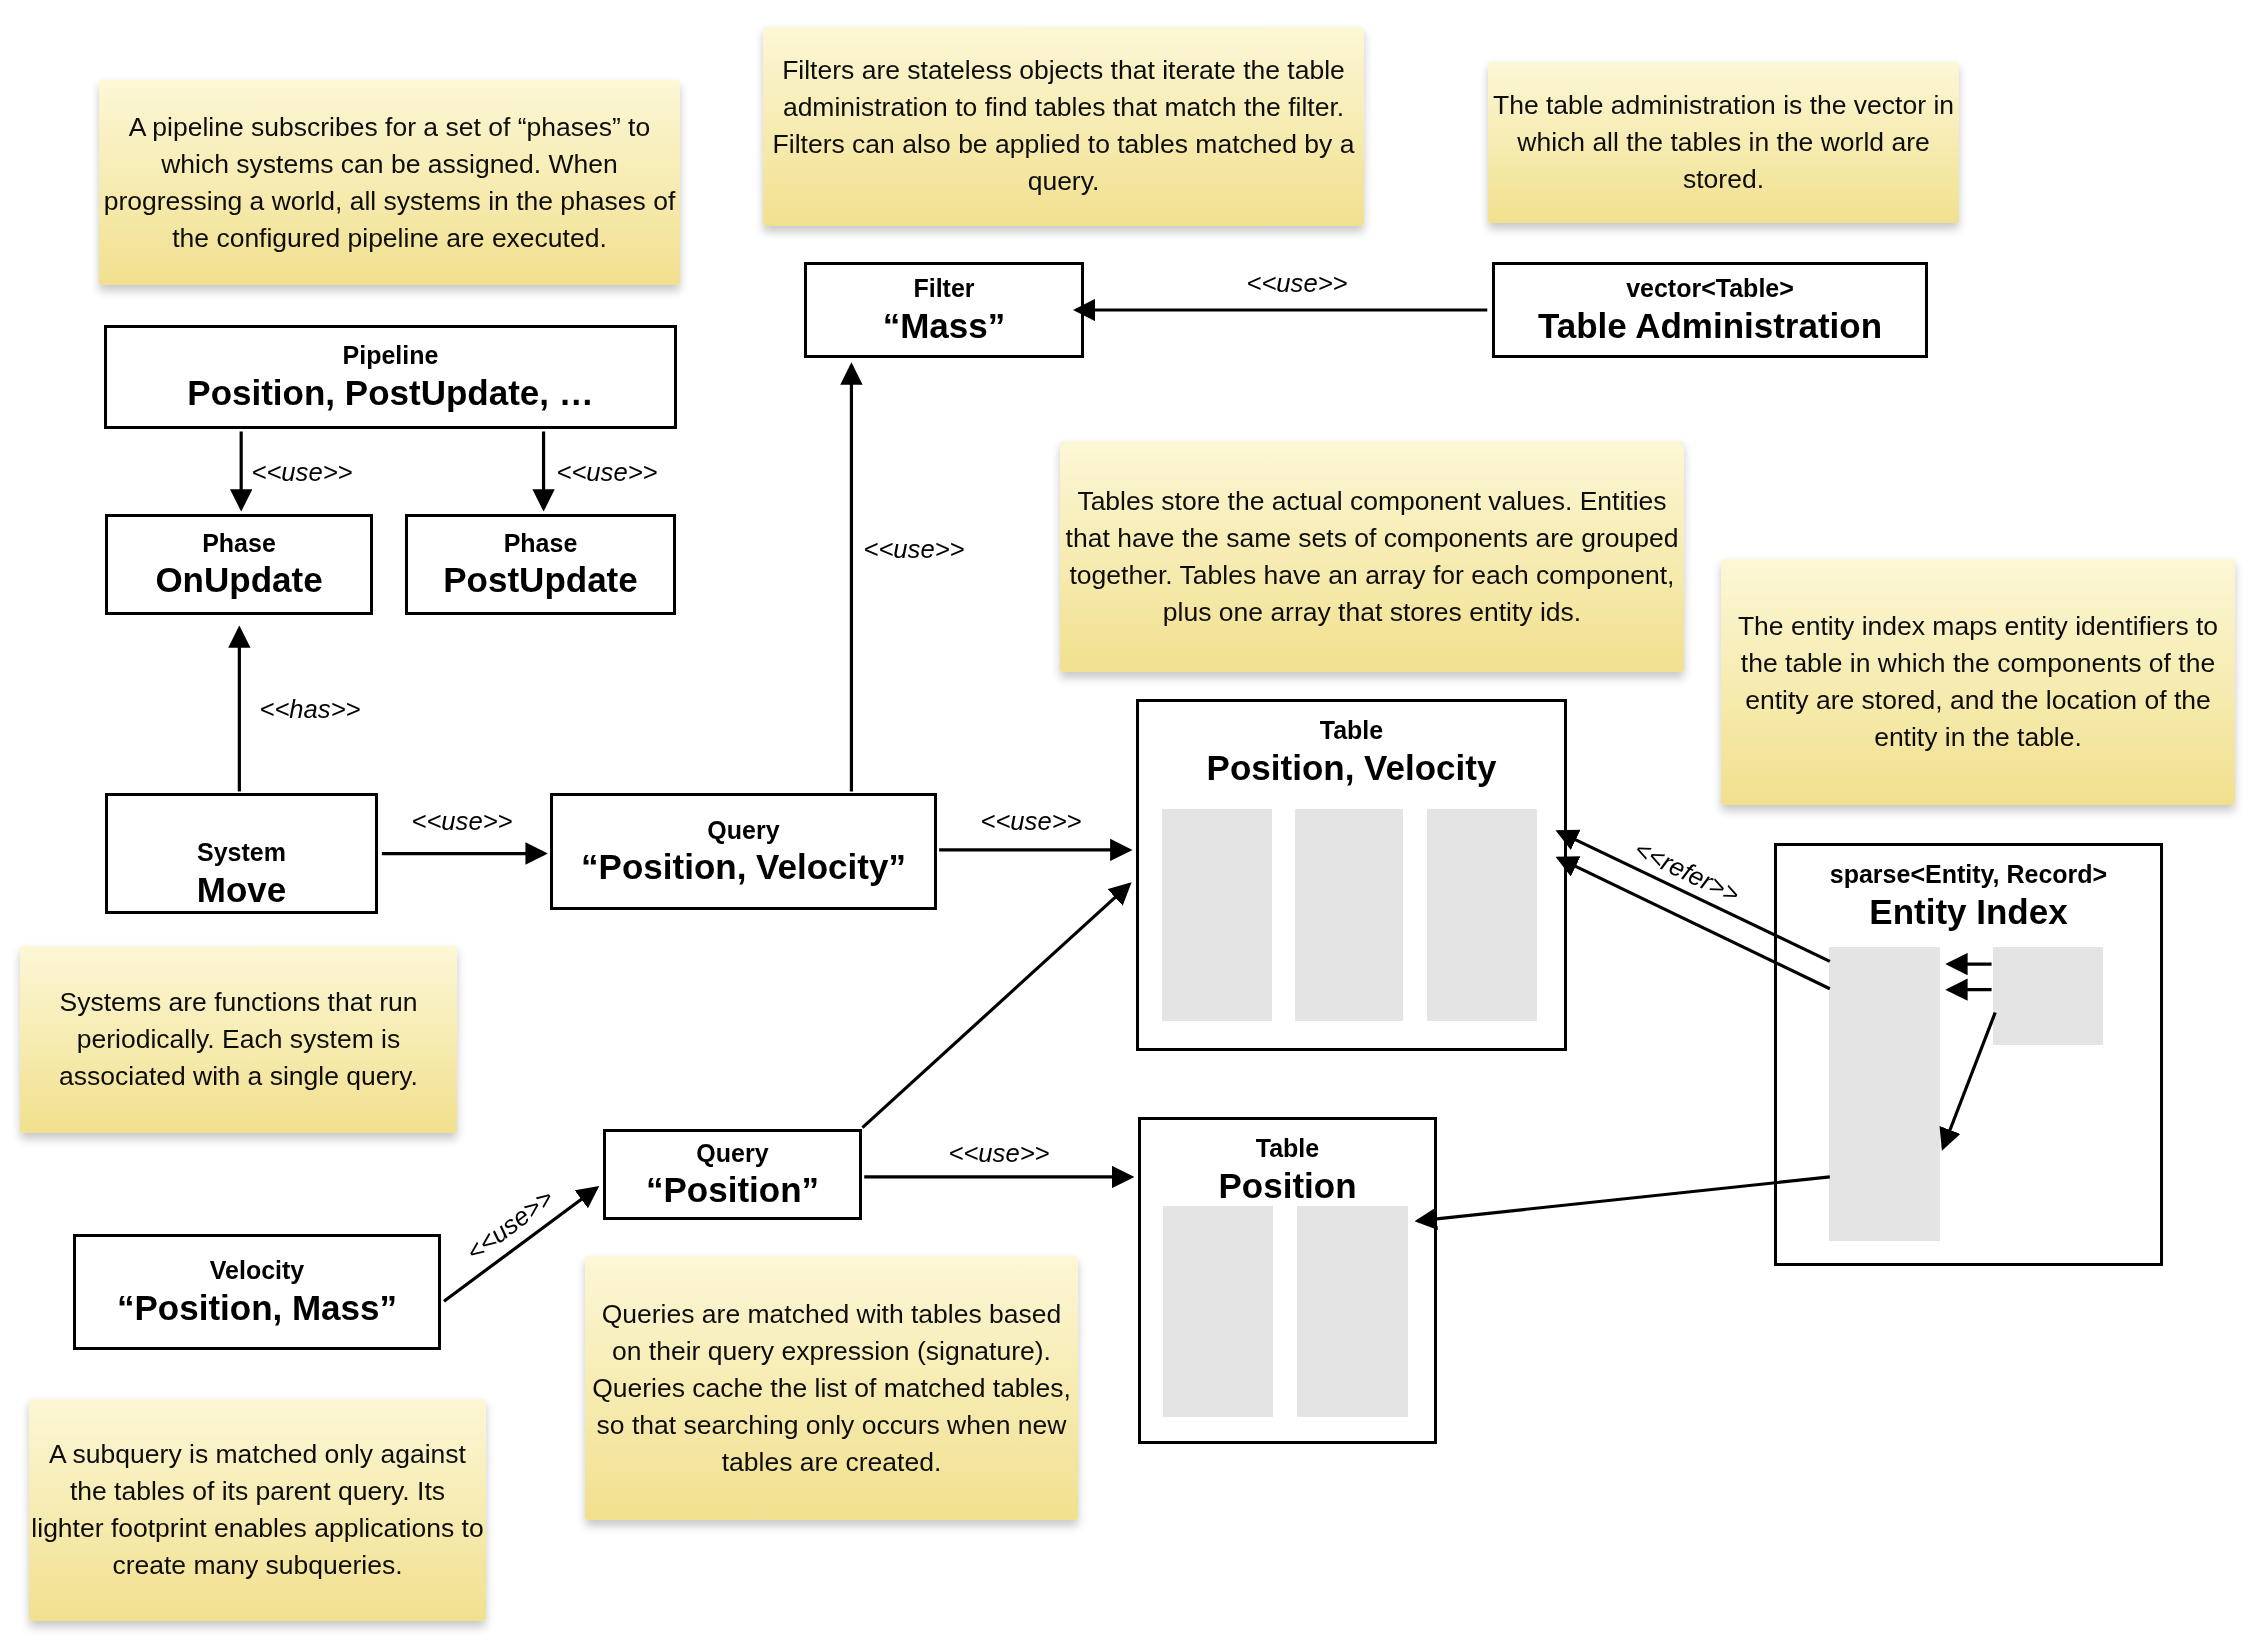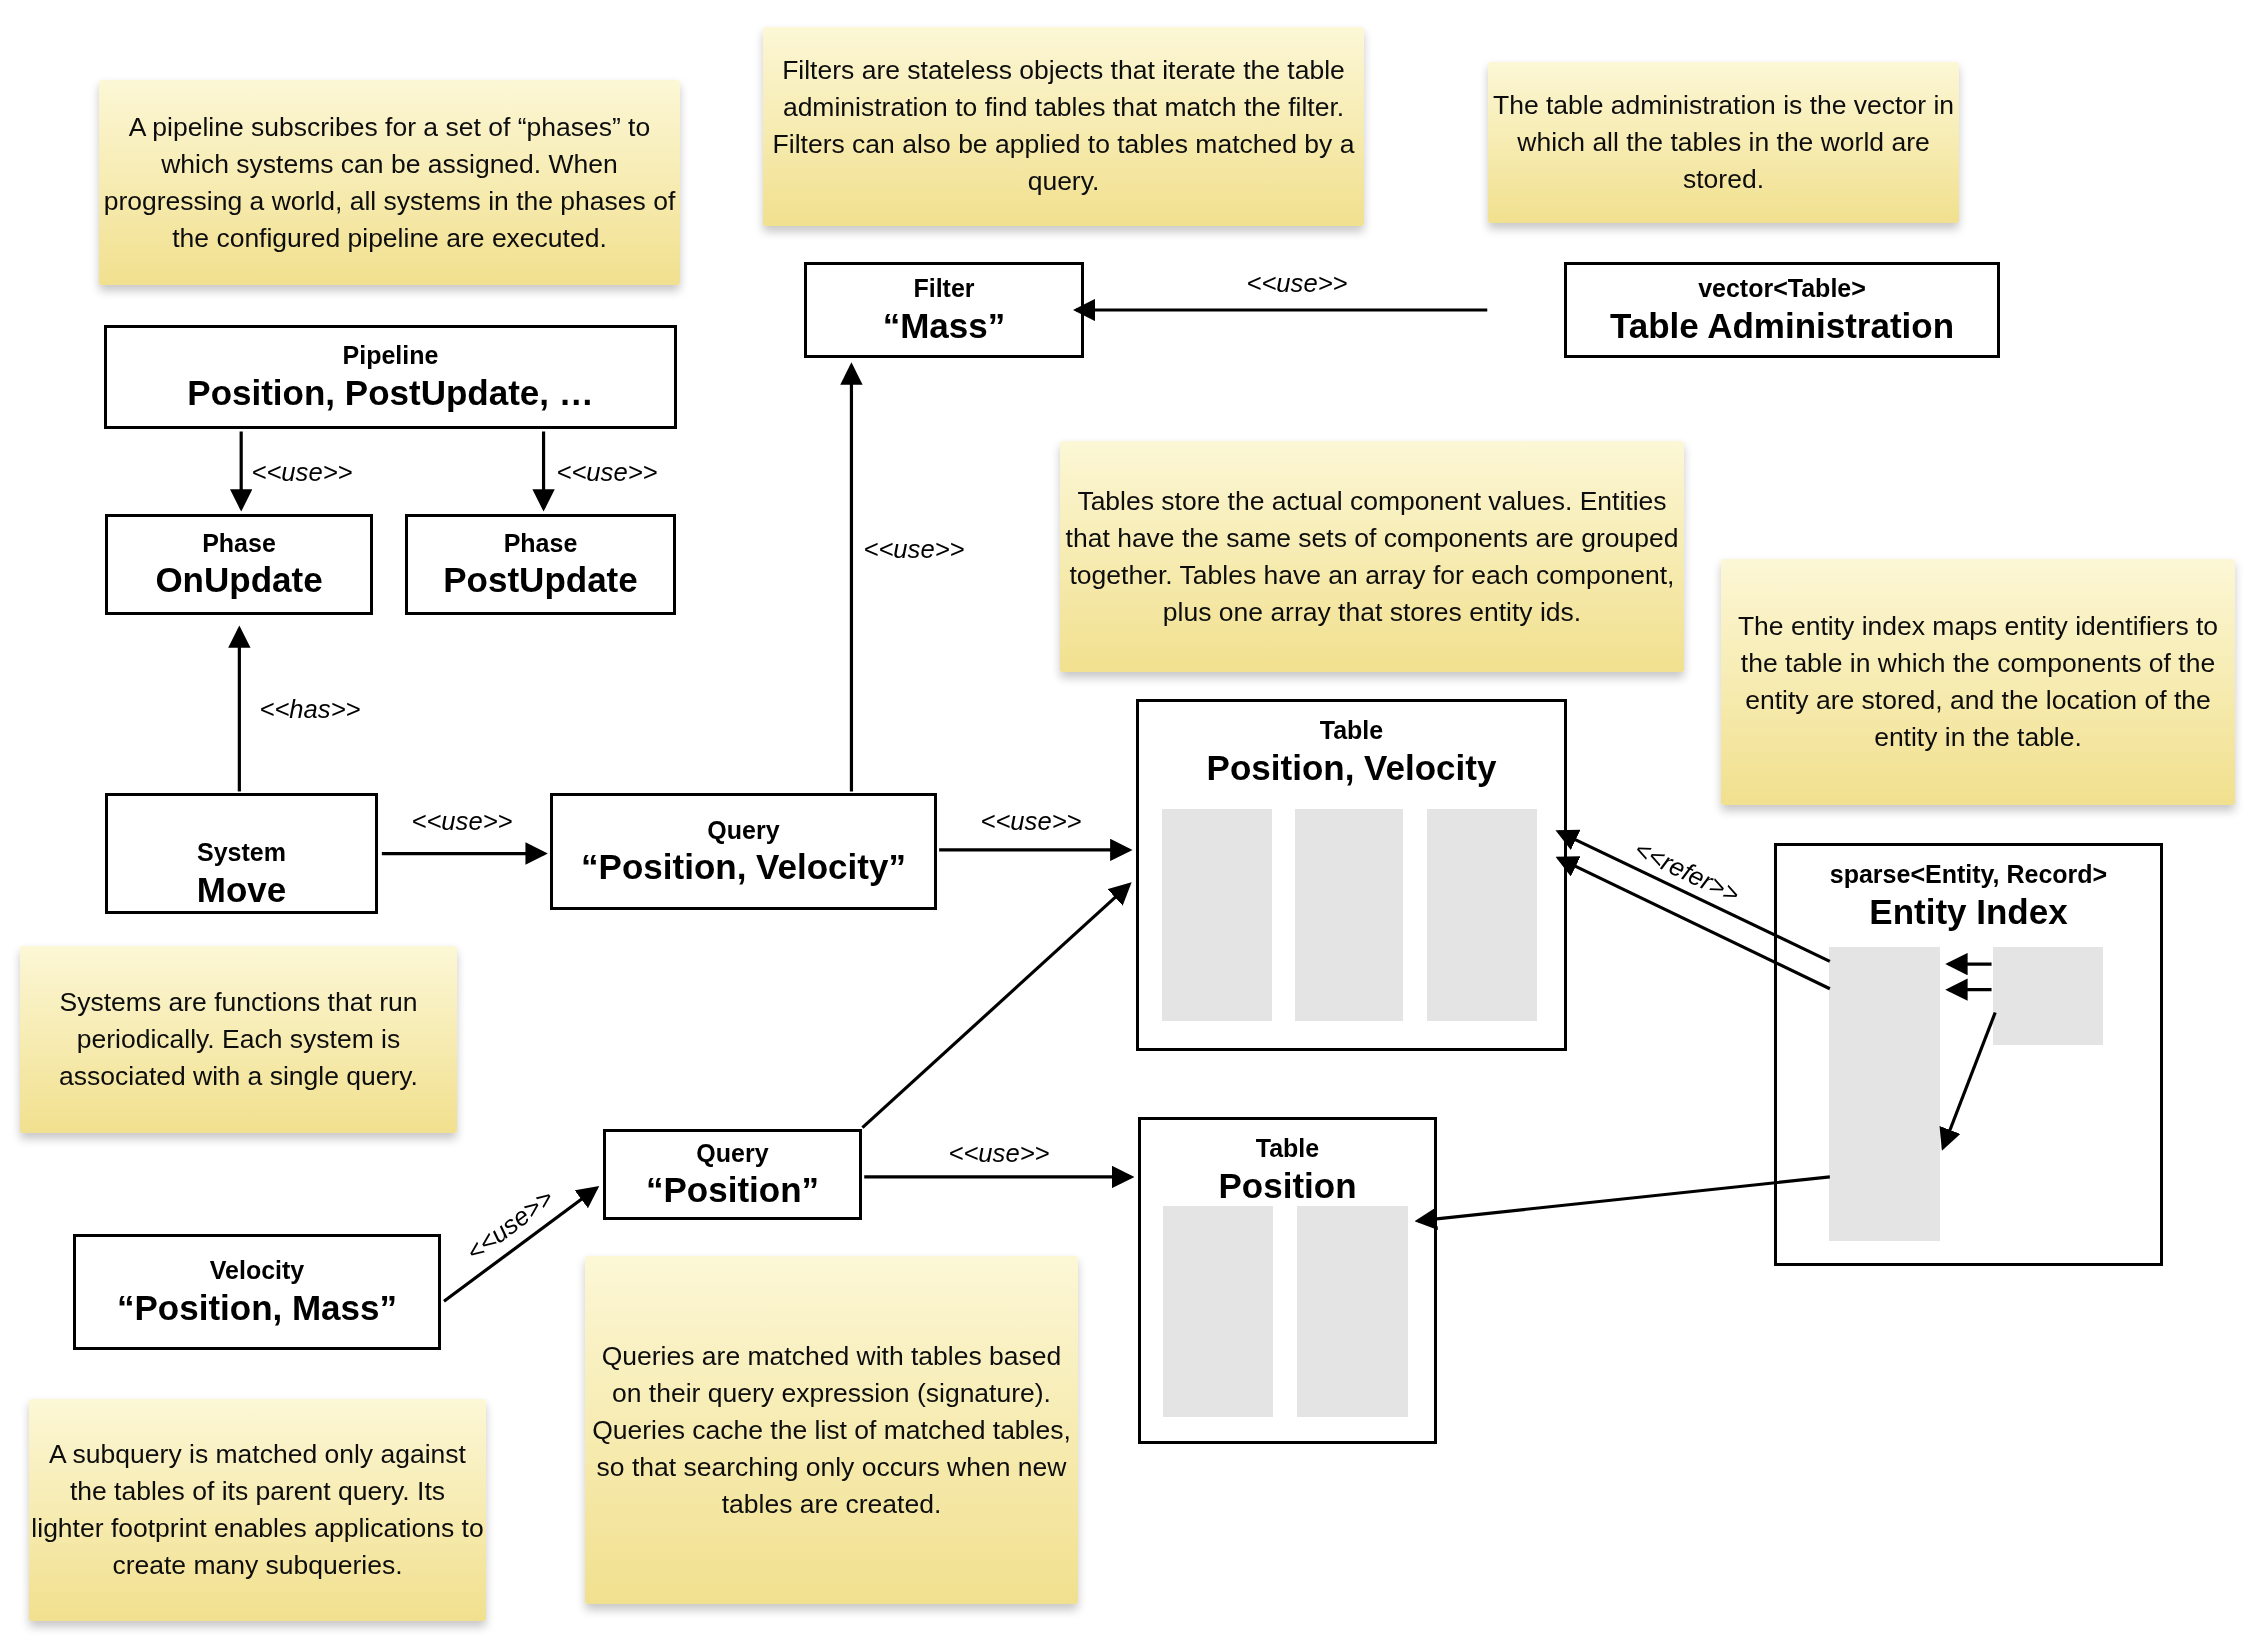--- a/index.html
+++ b/index.html
@@ -31,21 +31,21 @@
   <div class="note" style="left:763px;top:26.5px;width:601px;height:199px;">Filters are stateless objects that iterate the table administration to find tables that match the filter. Filters can also be applied to tables matched by a query.</div>
 
   <div class="note" style="left:1488px;top:62px;width:471px;height:161px;">The table administration is the vector in which all the tables in the world are stored.</div>
 
   <div class="note" style="left:1060px;top:441px;width:624px;height:231px;">Tables store the actual component values. Entities that have the same sets of components are grouped together. Tables have an array for each component, plus one array that stores entity ids.</div>
 
   <div class="note" style="left:1721px;top:559px;width:514px;height:246px;">The entity index maps entity identifiers to the table in which the components of the entity are stored, and the location of the entity in the table.</div>
 
   <div class="note" style="left:20px;top:946px;width:437px;height:187px;">Systems are functions that run periodically. Each system is associated with a single query.</div>
 
-  <div class="note" style="left:585px;top:1256px;width:493px;height:348px;">Queries are matched with tables based on their query expression (signature). Queries cache the list of matched tables, so that searching only occurs when new tables are created.</div>
+  <div class="note" style="left:585px;top:1256px;width:493px;height:264px;">Queries are matched with tables based on their query expression (signature). Queries cache the list of matched tables, so that searching only occurs when new tables are created.</div>
 
   <div class="note" style="left:29px;top:1399px;width:457px;height:222px;">A subquery is matched only against the tables of its parent query. Its lighter footprint enables applications to create many subqueries.</div>
 
 
   <div class="node" style="left:104px;top:325px;width:573px;height:104px;">
     <div class="st">Pipeline</div>
     <div class="nm">Position, PostUpdate, …</div>
   </div>
 
   <div class="node" style="left:105px;top:514px;width:268px;height:101px;">
@@ -76,21 +76,21 @@
   <div class="node" style="left:73px;top:1234px;width:368px;height:116px;">
     <div class="st">Velocity</div>
     <div class="nm">“Position, Mass”</div>
   </div>
 
   <div class="node" style="left:804px;top:262px;width:280px;height:96px;">
     <div class="st">Filter</div>
     <div class="nm">“Mass”</div>
   </div>
 
-  <div class="node" style="left:1564px;top:262px;width:436px;height:96px;justify-content:center;">
+  <div class="node" style="left:1492px;top:262px;width:436px;height:96px;justify-content:center;">
     <div class="st">vector&lt;Table&gt;</div>
     <div class="nm">Table Administration</div>
   </div>
 
   <div class="node headtop" style="left:1136px;top:699px;width:431px;height:352px;">
     <div class="st">Table</div>
     <div class="nm">Position, Velocity</div>
     <div class="array" style="left:23px;top:107px;width:110px;height:212px;"></div>
     <div class="array" style="left:156px;top:107px;width:108px;height:212px;"></div>
     <div class="array" style="left:288px;top:107px;width:110px;height:212px;"></div>

